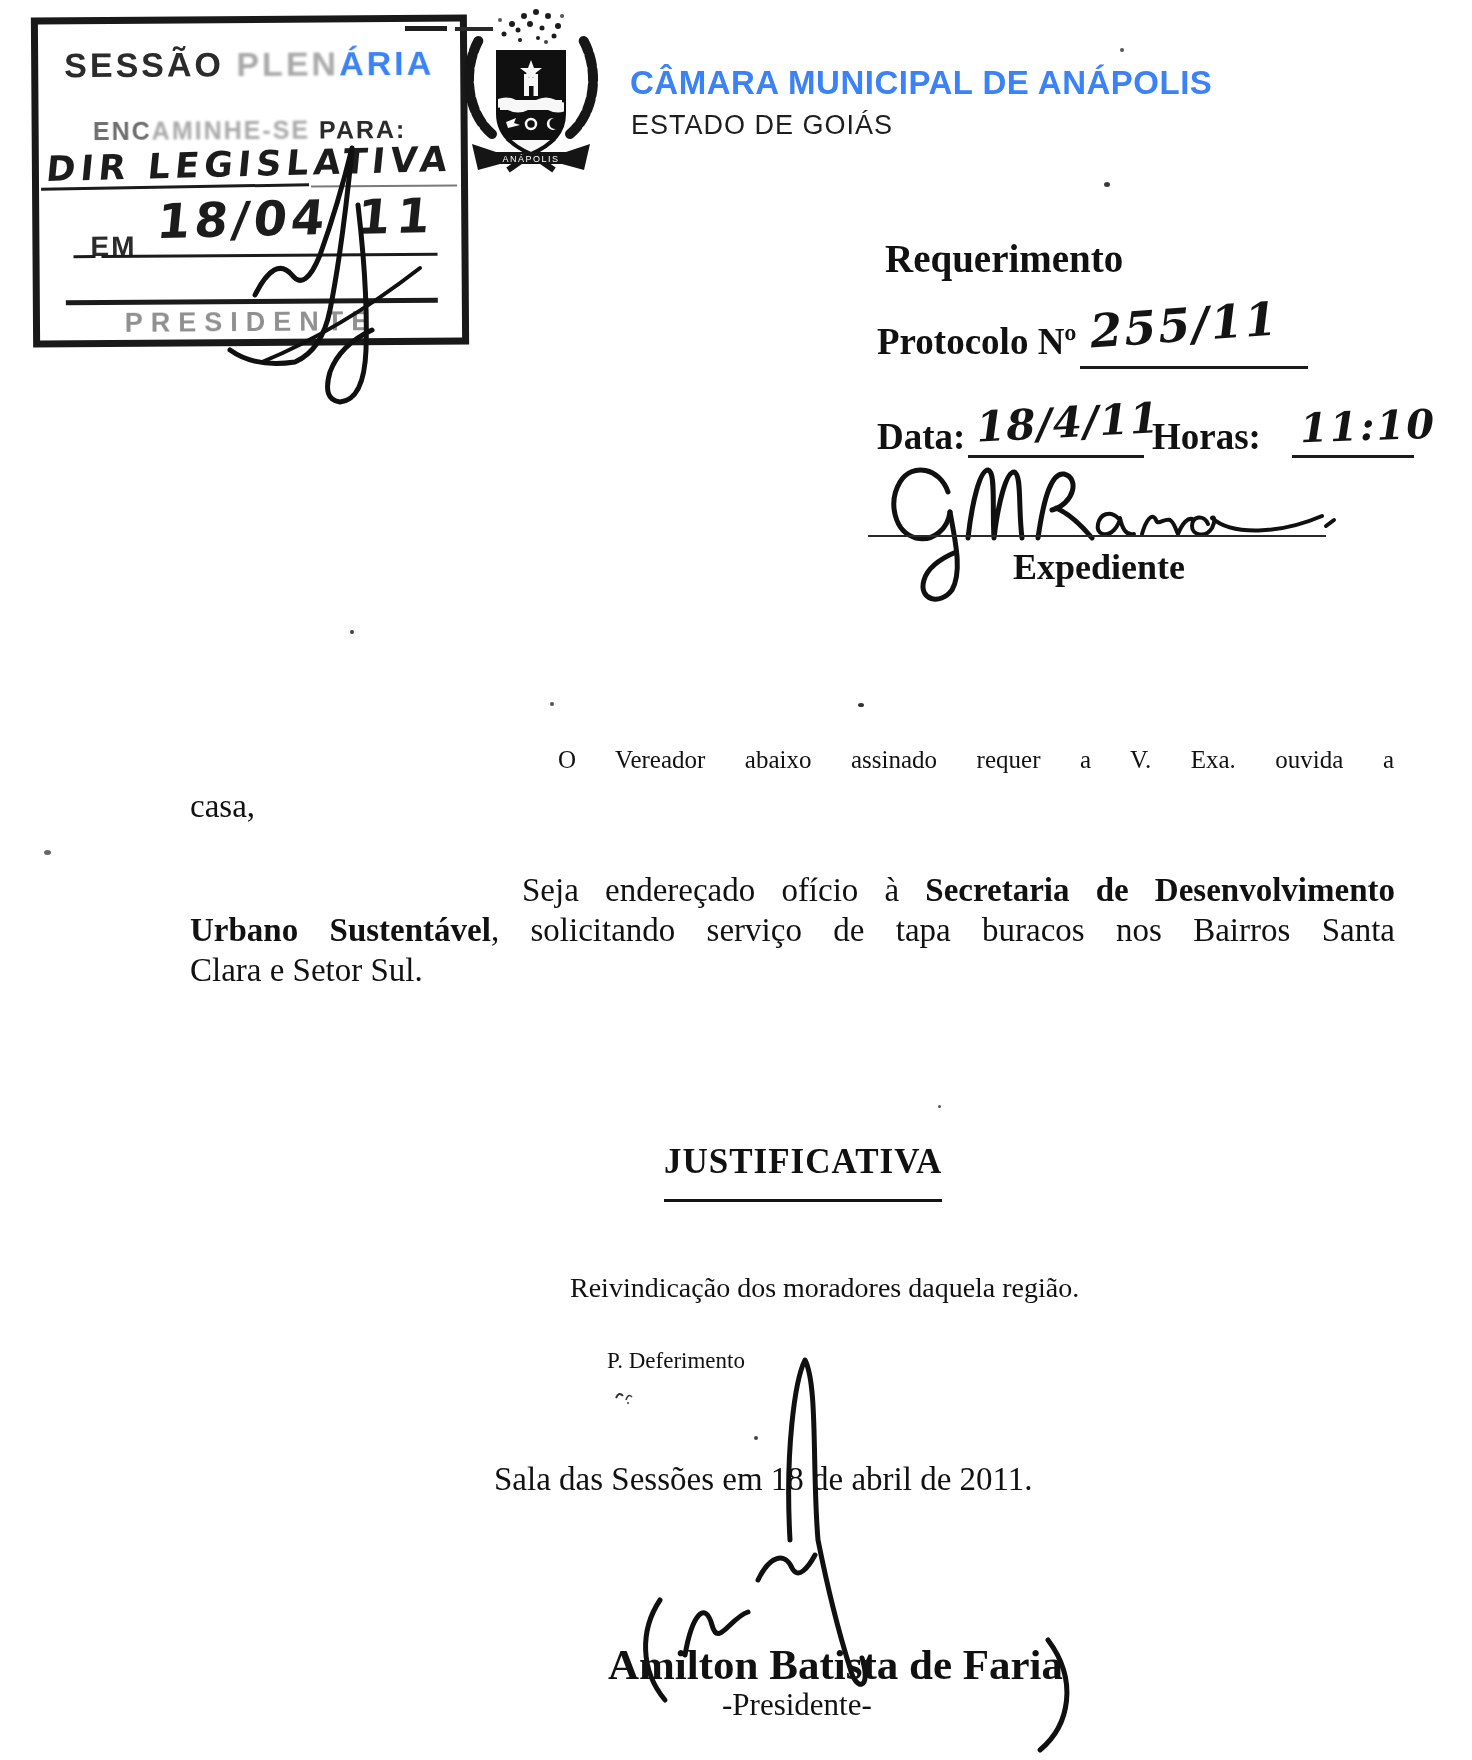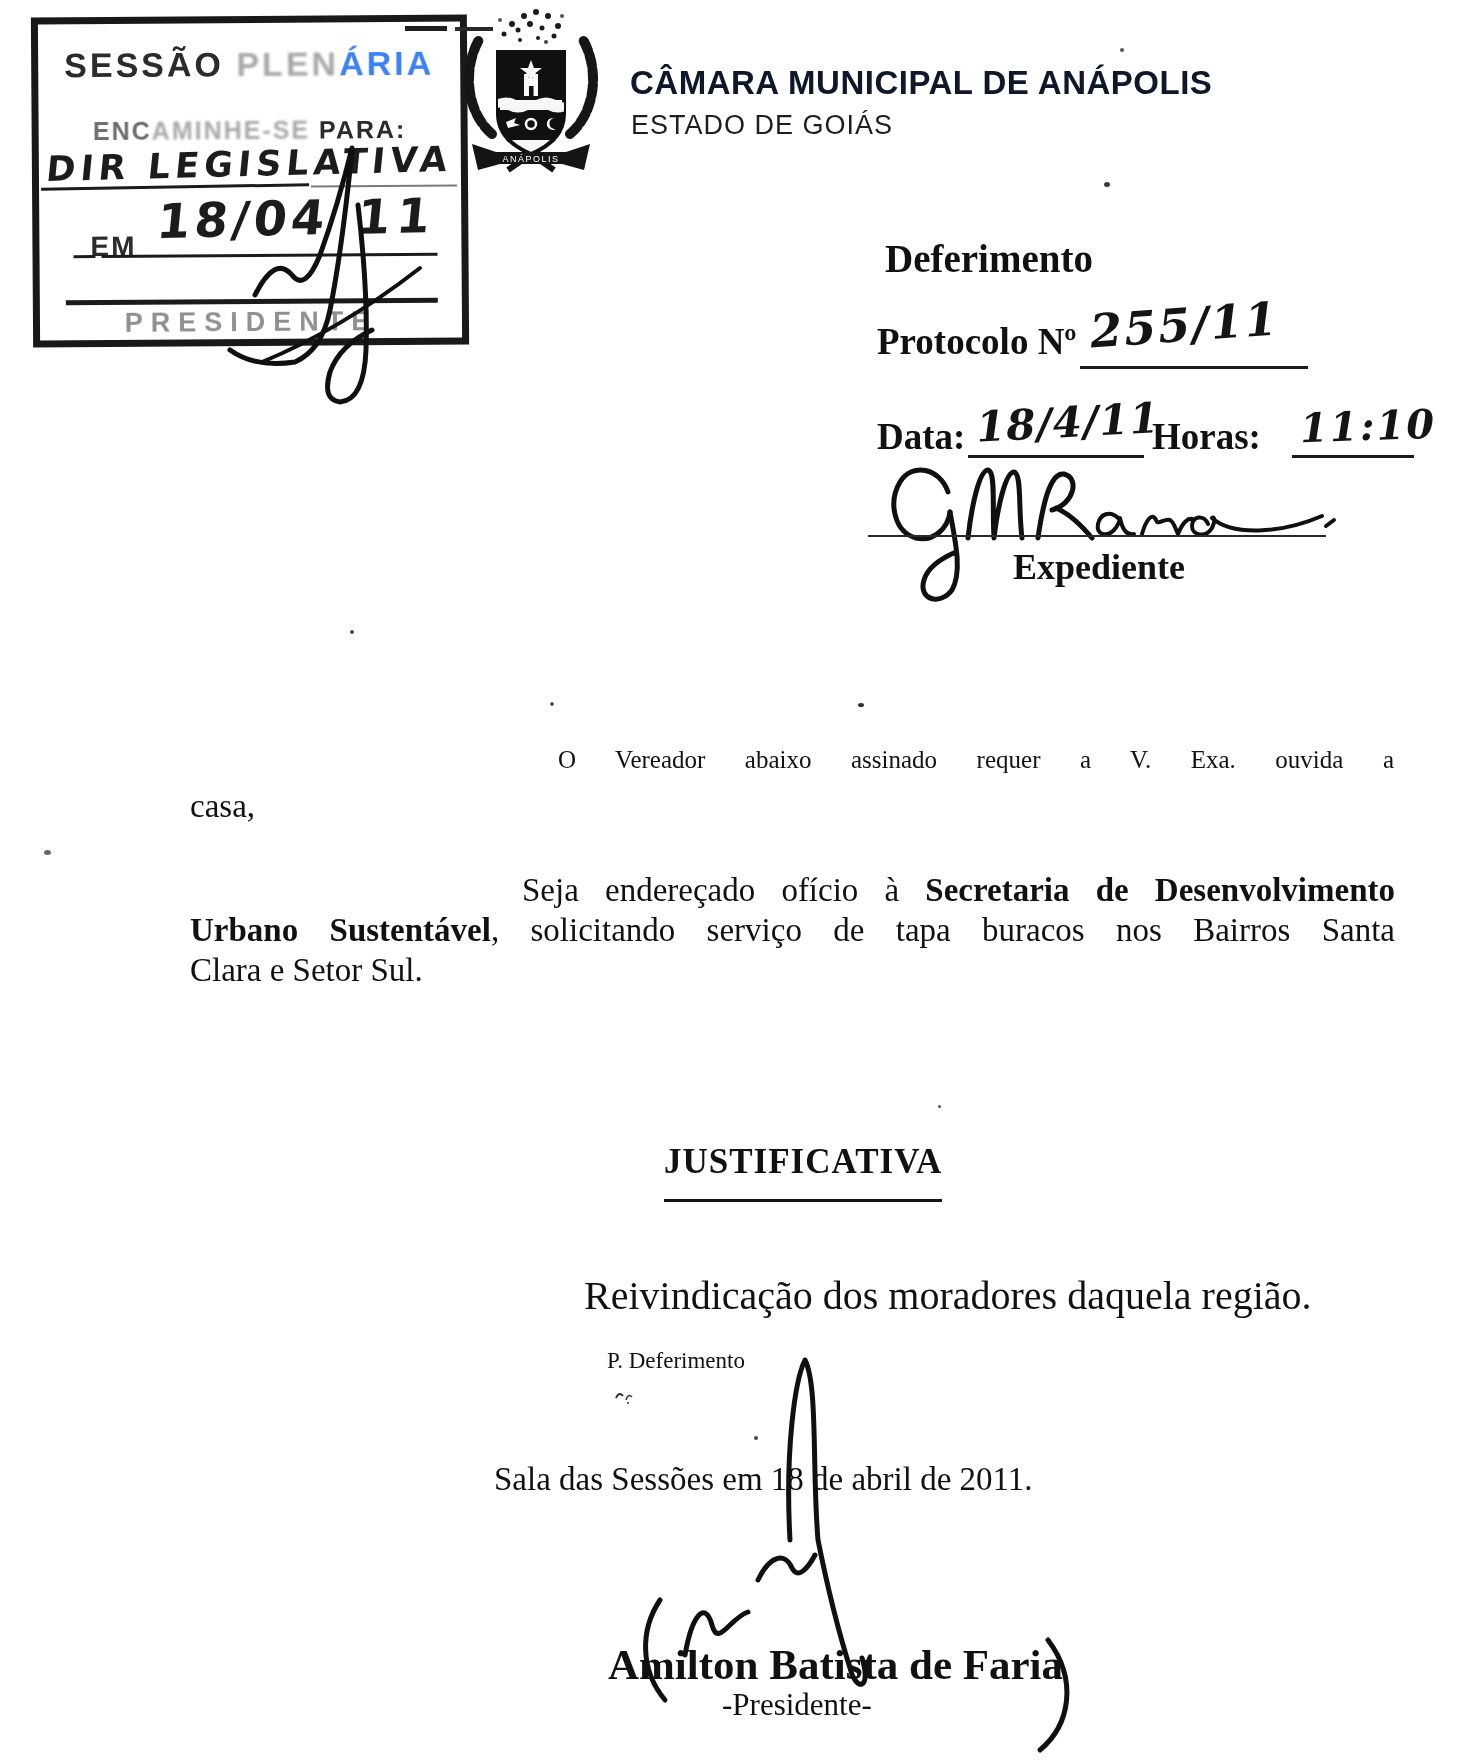--- a/index.html
+++ b/index.html
@@ -108,24 +108,24 @@
 
       <path d="M56,120 l10,-4 l-2,5 l6,2 l-12,3 Z" fill="#f7f7f7"></path>
       <circle cx="81" cy="122" r="5" fill="none" stroke="#f7f7f7" stroke-width="2.5"></circle>
       <path d="M104,116 a6,6 0 1 0 2,11 a5,5 0 1 1 -2,-11" fill="#f7f7f7"></path>
     </g>
 
     <path d="M22,142 L46,150 L116,150 L140,142 L134,168 L112,162 L50,162 L28,168 Z" fill="#151515"></path>
     <text x="81" y="160" text-anchor="middle" font-family="Liberation Sans, sans-serif" font-size="9" letter-spacing="1.5" fill="#ffffff">ANÁPOLIS</text>
   </svg>
 
-  <div class="abs sans b nw" style="left:630px;top:64px;font-size:33px;letter-spacing:0.5px;color:#0f172a;">CÂMARA MUNICIPAL DE ANÁPOLIS</div>
+  <div class="abs sans b nw" style="left:630px;top:64px;font-size:33px;letter-spacing:0.5px;color:#3b82f6;">CÂMARA MUNICIPAL DE ANÁPOLIS</div>
   <div class="abs sans nw" style="left:631px;top:110px;font-size:27px;letter-spacing:1px;color:#1e1e1e;">ESTADO DE GOIÁS</div>
 
-  <div class="abs serif b nw" style="left:885px;top:236px;font-size:39px;">Deferimento</div>
+  <div class="abs serif b nw" style="left:885px;top:236px;font-size:39px;">Requerimento</div>
 
   <div class="abs serif b nw" style="left:877px;top:320px;font-size:37px;">Protocolo Nº</div>
   <div class="abs hw nw" style="left:1090px;top:298px;font-size:46px;transform:rotate(-4deg);letter-spacing:2px;">255/11</div>
   <div class="rule" style="left:1080px;top:366px;width:228px;height:3px;"></div>
 
   <div class="abs serif b nw" style="left:877px;top:415px;font-size:37px;">Data:</div>
   <div class="abs hw nw" style="left:976px;top:398px;font-size:42px;transform:rotate(-3deg);letter-spacing:1px;">18/4/11</div>
   <div class="rule" style="left:968px;top:455px;width:176px;height:3px;"></div>
   <div class="abs serif b nw" style="left:1152px;top:415px;font-size:37px;">Horas:</div>
   <div class="abs hw nw" style="left:1300px;top:402px;font-size:40px;transform:rotate(-2deg);letter-spacing:2px;">11:10</div>
@@ -147,21 +147,21 @@
 
   <div class="abs serif just" style="left:558px;top:746px;width:836px;font-size:25px;">O Vereador abaixo assinado requer a V. Exa. ouvida a</div>
   <div class="abs serif nw" style="left:190px;top:788px;font-size:33px;">casa,</div>
 
   <div class="abs serif just" style="left:522px;top:872px;width:873px;font-size:33px;"><span>Seja endereçado ofício à </span><span class="b">Secretaria de Desenvolvimento</span></div>
   <div class="abs serif just" style="left:190px;top:912px;width:1205px;font-size:33px;"><span class="b">Urbano Sustentável</span><span>, solicitando serviço de tapa buracos nos Bairros Santa</span></div>
   <div class="abs serif nw" style="left:190px;top:952px;font-size:33px;">Clara e Setor Sul.</div>
 
   <div class="abs serif b nw" style="left:664px;top:1142px;font-size:35px;letter-spacing:1px;border-bottom:3px solid #141414;padding-bottom:17px;">JUSTIFICATIVA</div>
 
-  <div class="abs serif nw" style="left:584px;top:1272px;font-size:40px;">Reivindicação dos moradores daquela região.</div>
+  <div class="abs serif nw" style="left:570px;top:1272px;font-size:28px;">Reivindicação dos moradores daquela região.</div>
   <div class="abs serif nw" style="left:607px;top:1348px;font-size:23px;">P. Deferimento</div>
 
   <svg class="abs" style="left:612px;top:1388px;" width="26" height="18" viewBox="0 0 26 18">
     <path d="M4,10 Q7,3 11,8" fill="none" stroke="#333" stroke-width="2"></path>
     <path d="M14,12 Q16,5 20,9 M15,15 L17,15" fill="none" stroke="#3a3a3a" stroke-width="1.6"></path>
   </svg>
 
   <div class="abs serif nw" style="left:494px;top:1461px;font-size:33px;">Sala das Sessões em 18 de abril de 2011.</div>
 
   <svg class="abs" style="left:600px;top:1330px;" width="520" height="430" viewBox="0 0 520 430">

